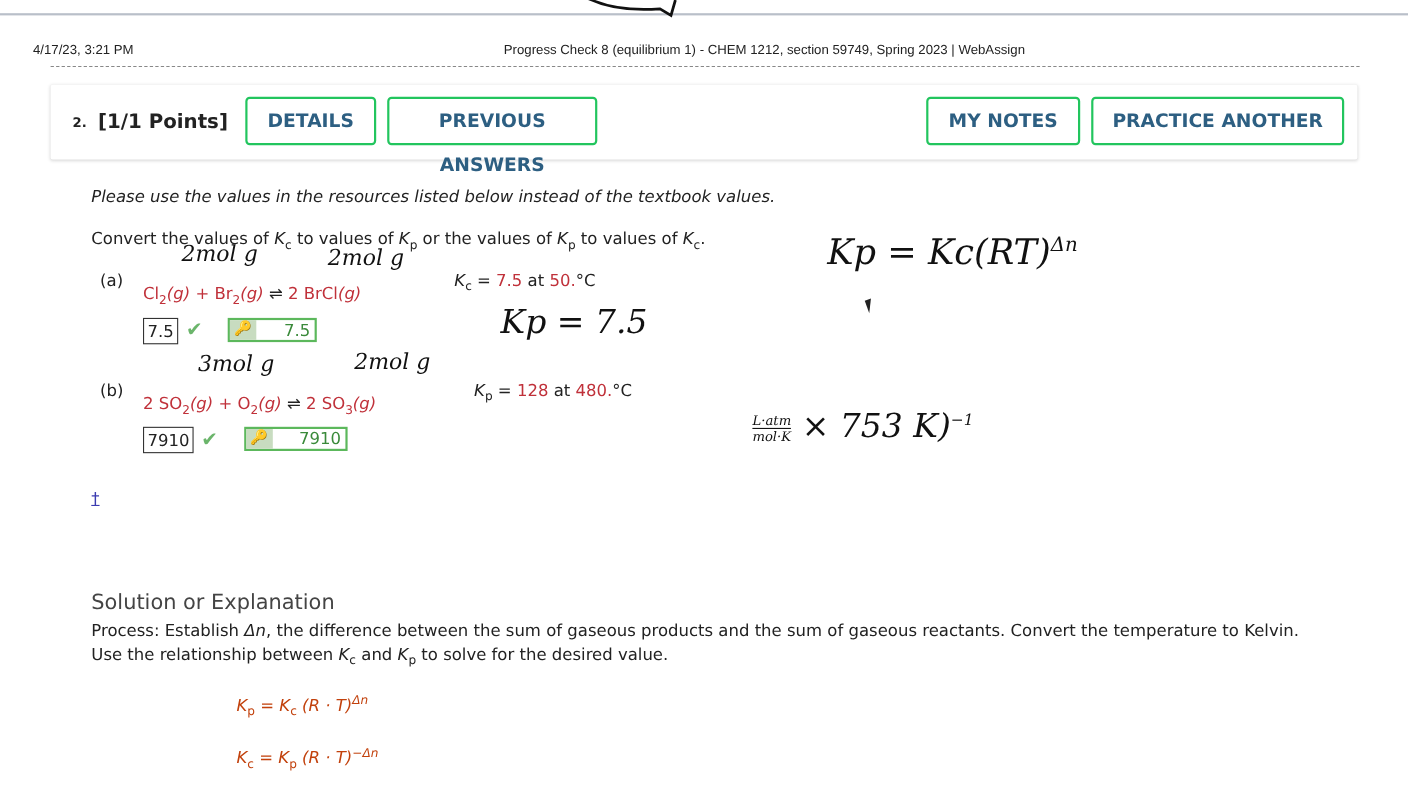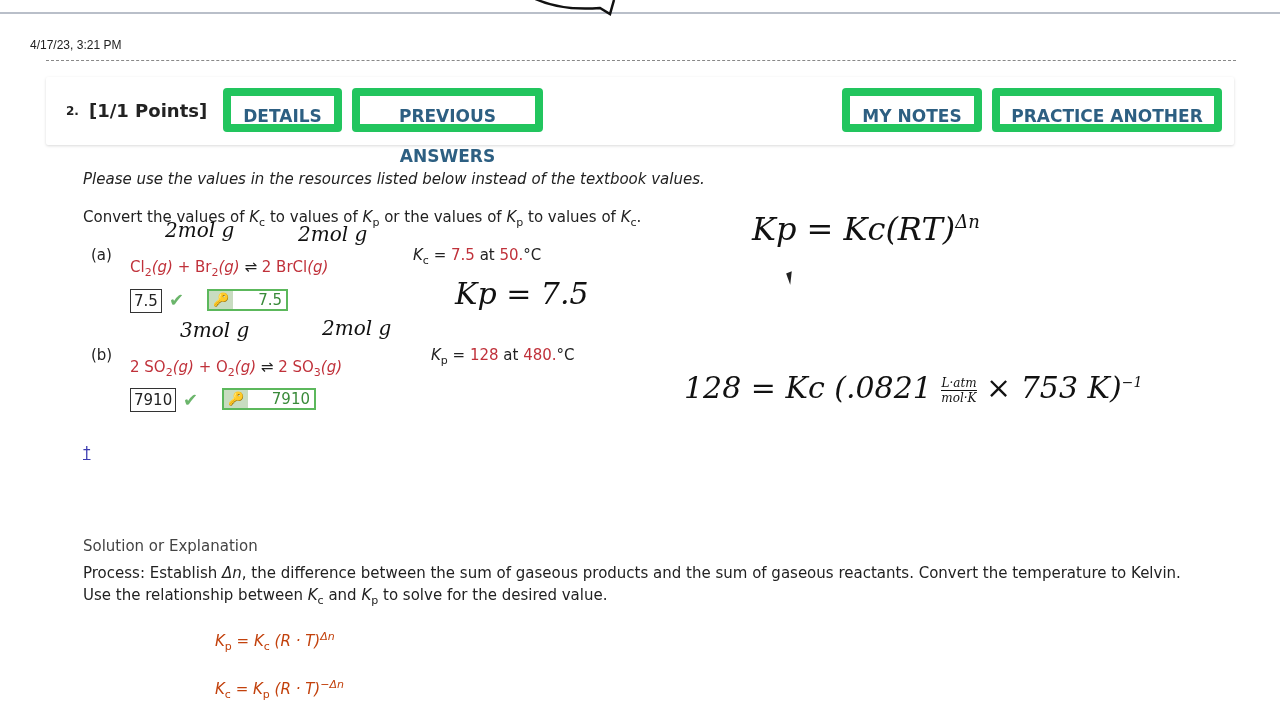--- a/index.html
+++ b/index.html
@@ -11,21 +11,21 @@
     .print-header { position: absolute; top: 38px; left: 0; width: 1280px; height: 16px;
       font-family: "Liberation Sans", sans-serif; font-size: 12px; color: #222; }
     .print-date { position: absolute; left: 30px; top: 0; text-align: right; }
     .print-title { position: absolute; left: 458px; top: 0; }
     .dotted { position: absolute; left: 46px; top: 60px; width: 1190px; border-top: 1px dashed #888; }
 
     .qbar { position: absolute; left: 46px; top: 77px; width: 1188px; height: 68px;
       background: #fff; box-shadow: 0 1px 3px rgba(0,0,0,0.15); border-radius: 2px; }
     .qnum { position: absolute; left: 20px; top: 27px; font-size: 12px; font-weight: bold; color: #222; }
     .qpoints { position: absolute; left: 43px; top: 23px; font-size: 18px; font-weight: bold; color: #222; }
-    .btn { position: absolute; top: 11px; height: 44px; border: 8px solid #22c55e; border-radius: 4px;
+    .btn { position: absolute; top: 11px; height: 44px; border: 2px solid #22c55e; border-radius: 4px;
       background: #fff; color: #2d5f82; font-size: 17px; font-weight: bold; text-align: center;
       line-height: 44px; box-sizing: border-box; line-height: 40px; }
     .btn-details { left: 177px; width: 119px; }
     .btn-prev { left: 306px; width: 191px; }
     .btn-notes { left: 796px; width: 140px; }
     .btn-practice { left: 946px; width: 230px; }
 
     .instr { position: absolute; left: 83px; top: 170px; font-size: 15px; font-style: italic; color: #222; }
     .convert { position: absolute; left: 83px; top: 208px; font-size: 15px; color: #222; }
     .k { font-style: italic; }
@@ -43,38 +43,39 @@
     .check { position: absolute; color: #6bb56b; font-size: 18px; font-weight: bold; }
     .key-box { position: absolute; height: 22px; border: 2px solid #5cb85c; background: #fff;
       box-sizing: border-box; }
     .key-box .key-icon { position: absolute; left: 0; top: 0; width: 24px; height: 18px; background: #c8dcc0;
       color: #e0a620; font-size: 13px; text-align: center; line-height: 18px; }
     .key-box .key-val { position: absolute; right: 4px; top: 0; font-size: 15px; color: #3a8a3a; line-height: 18px; }
 
     .dagger { position: absolute; left: 83px; top: 444px; color: #3b3bb0; font-size: 15px;
       text-decoration: underline; }
 
-    .sol-title { position: absolute; left: 83px; top: 537px; font-size: 15px; color: #444; }
+    .sol-title { position: absolute; left: 83px; top: 537px; font-size: 19px; color: #444; }
     .sol-text { position: absolute; left: 83px; top: 562px; width: 1120px; font-size: 15px; color: #222; line-height: 22px; }
     .formula { position: absolute; left: 175px; font-size: 15px; color: #c2410c; margin-left: 40px; }
     .annot { position: absolute; font-family: "DejaVu Serif", serif; font-style: italic; color: #111; font-size: 22px; }
     .cursor { position: absolute; left: 788px; top: 272px; width: 0; height: 0;
       border-left: 6px solid #222; border-top: 0; border-bottom: 12px solid transparent; transform: rotate(-20deg); }
     .scribble { position: absolute; left: 510px; top: -20px; }
   </style>
 </head>
 <body>
 
 <div class="top-line"></div>
 <svg class="scribble" width="120" height="40">
   <path d="M10 10 Q 40 32 90 28 L 100 34 L 104 20" stroke="#111" stroke-width="2.5" fill="none"></path>
 </svg>
 
 <div class="print-header">
   <span class="print-date">4/17/23, 3:21 PM</span>
+  <span class="print-title">Progress Check 8 (equilibrium 1) - CHEM 1212, section 59749, Spring 2023 | WebAssign</span>
 </div>
 <div class="dotted"></div>
 
 <div class="qbar">
   <span class="qnum">2.</span>
   <span class="qpoints">[1/1 Points]</span>
   <div class="btn btn-details">DETAILS</div>
   <div class="btn btn-prev">PREVIOUS ANSWERS</div>
   <div class="btn btn-practice">PRACTICE ANOTHER</div>
   <div class="btn btn-notes">MY NOTES</div>
@@ -131,14 +132,14 @@
 <span class="annot" style="left:165px; top:218px; font-size:20px;">2mol g</span>
 <span class="annot" style="left:298px; top:222px; font-size:20px;">2mol g</span>
 <span class="annot" style="left:180px; top:318px; font-size:20px;">3mol g</span>
 <span class="annot" style="left:322px; top:316px; font-size:20px;">2mol g</span>
 <span class="annot" style="left:455px; top:276px; font-size:30px;">Kp = 7.5</span>
 <span class="annot" style="left:752px; top:210px; font-size:32px;">
   <span>Kp = Kc(RT)</span><sup style="font-size:18px">Δn</sup>
 </span>
 <div class="cursor"></div>
 <span class="annot" style="left:684px; top:370px; font-size:30px; white-space:nowrap;">
-  <span>128 = Kc (.0821 </span><span style="display:inline-block; vertical-align:middle; text-align:right; font-size:12px; line-height:14px;"><span style="display:block; border-bottom:1.5px solid #111;">L·atm</span><span style="display:block;">mol·K</span></span><span> × 753 K)</span><sup style="font-size:14px">−1</sup>
+  <span style="display:inline-block; vertical-align:middle; text-align:right; font-size:12px; line-height:14px;"><span style="display:block; border-bottom:1.5px solid #111;">L·atm</span><span style="display:block;">mol·K</span></span><span> × 753 K)</span><sup style="font-size:14px">−1</sup>
 </span>
 
 </body></html>

